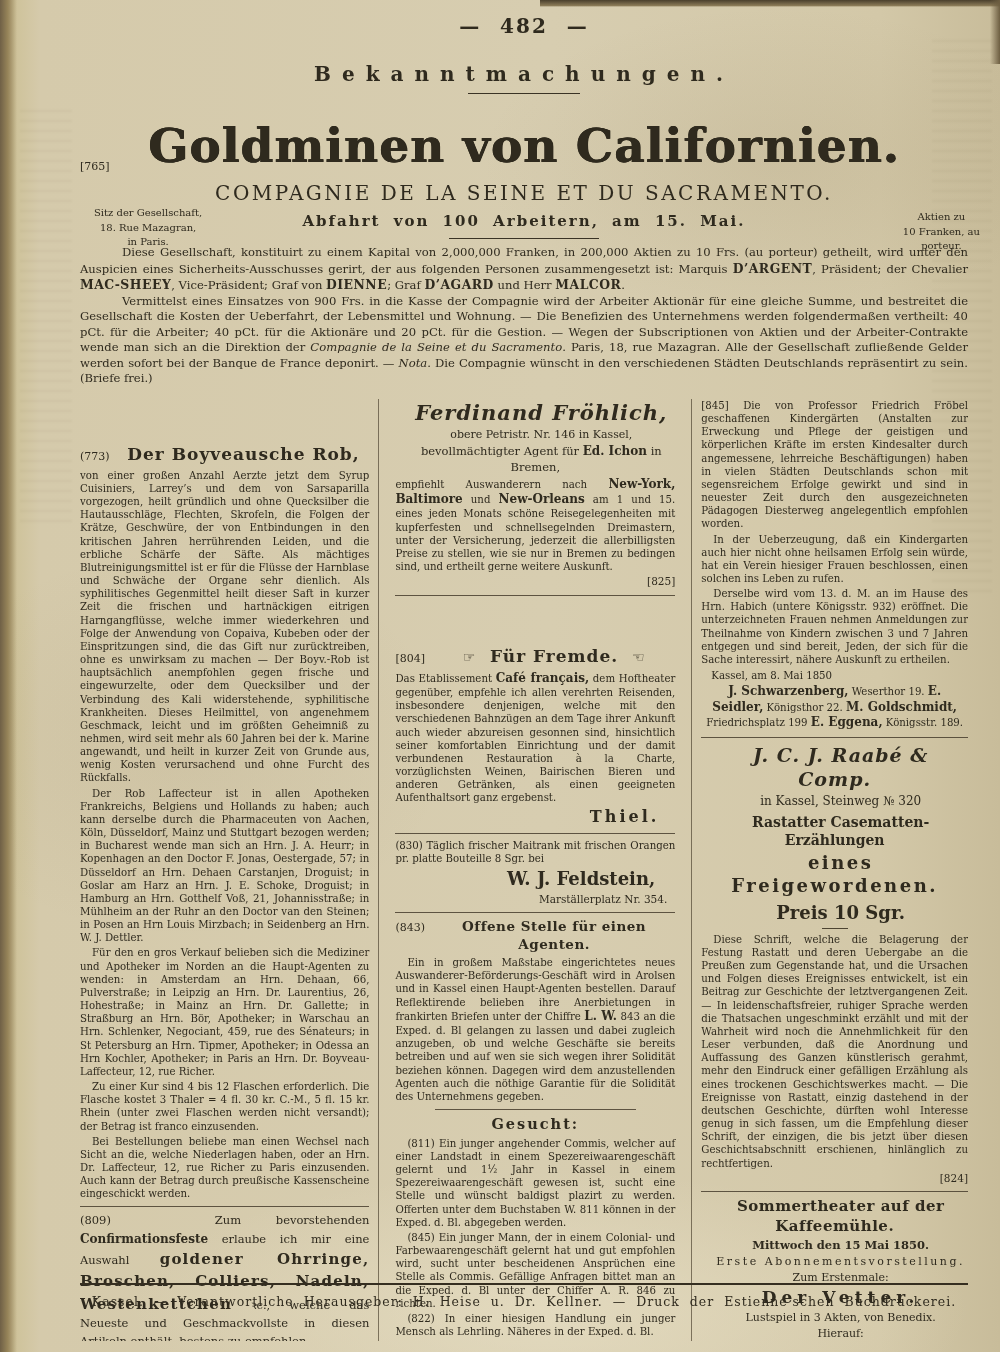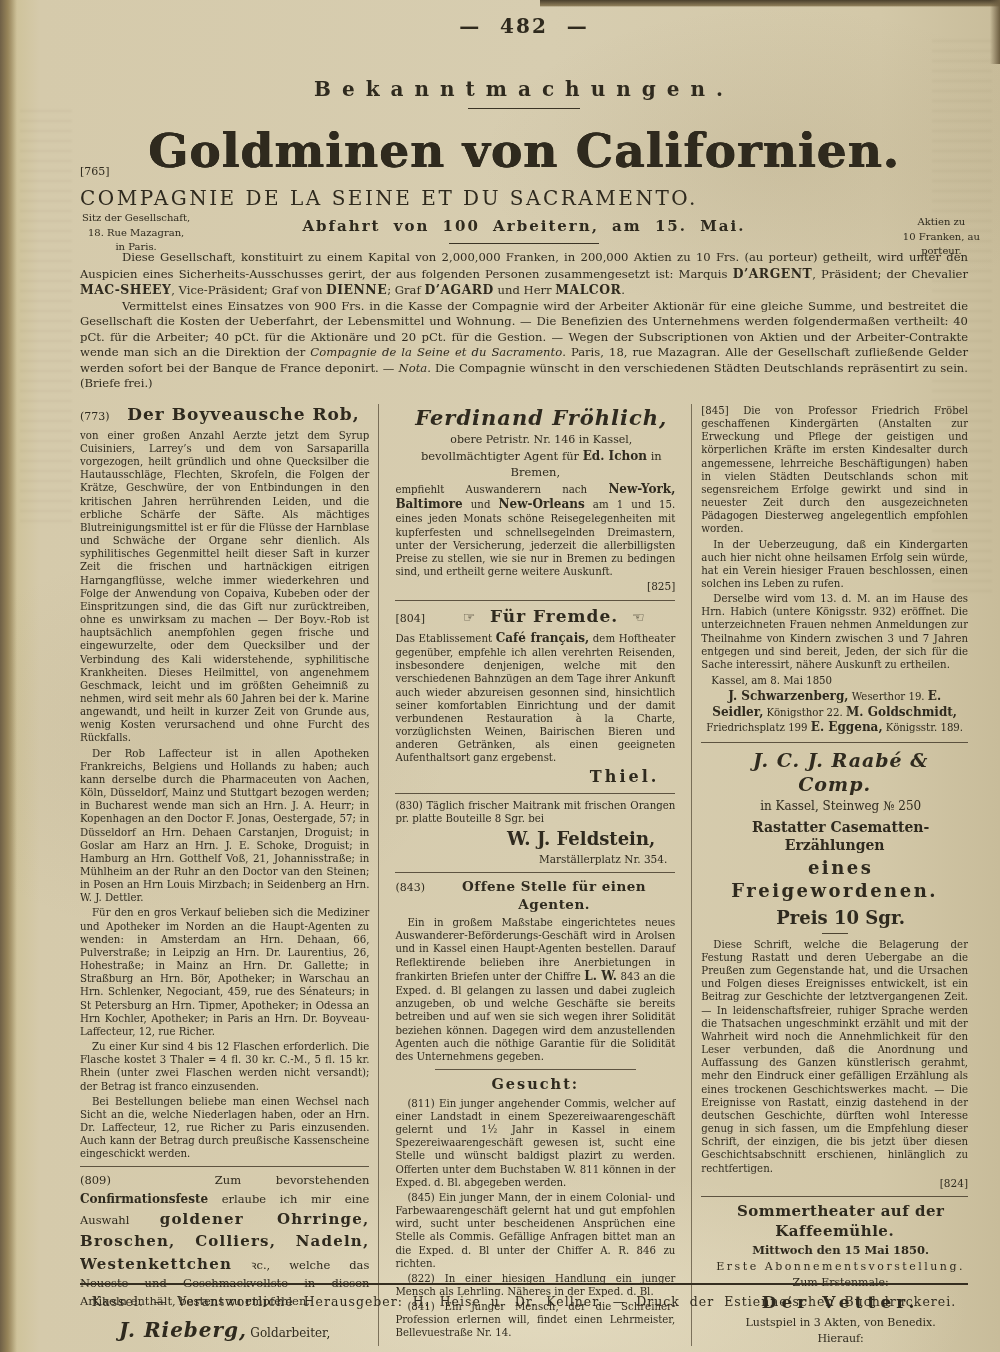--- a/index.html
+++ b/index.html
@@ -12,30 +12,30 @@
       linear-gradient(90deg,#b8a987 0,#cec299 14px,#d5caab 40px,#d7cdb0 55%,#d3c8a8 88%,#c8bc9a 100%);
     color:#2f2a1e;}
   .edge-left{position:absolute;left:0;top:0;width:17px;height:100%;
     background:linear-gradient(90deg,#6f6046 0,#968459 45%,rgba(150,132,89,0) 100%);}
   .scan-top{position:absolute;top:0;right:0;width:46%;height:7px;background:linear-gradient(180deg,#4a3f2c,#8a7a57 80%,transparent);}
   .scan-tr{position:absolute;top:0;right:0;width:10px;height:64px;background:linear-gradient(270deg,#6d5e41,transparent);}
   .content{position:absolute;left:80px;top:0;width:888px;}
 
   
   .pagenum{text-align:center;font-size:20px;font-weight:bold;letter-spacing:2px;word-spacing:10px;margin-top:14px;}
-  .section-title{text-align:center;font-size:20px;font-weight:bold;letter-spacing:11px;margin-top:39px;}
+  .section-title{text-align:center;font-size:20px;font-weight:bold;letter-spacing:11px;margin-top:24px;}
   .rule-short{width:112px;margin:7px auto 0;border-top:1.6px solid #3a3325;}
-  .masthead{position:relative;margin-top:14px;}
+  .masthead{position:relative;margin-top:24px;}
   .adref{position:absolute;left:0;top:42px;font-size:11px;}
   .headline{text-align:center;font-size:47px;font-weight:bold;letter-spacing:1px;margin:2px 40px 0;
     text-shadow:.7px 0 0 currentColor, 0 .4px 0 currentColor;}
-  .subtitle{text-align:left;font-size:20px;letter-spacing:2.5px;margin-top:8px;}
+  .subtitle{text-align:center;font-size:20px;letter-spacing:2.5px;margin-top:8px;}
   .departure{text-align:center;font-size:15px;font-weight:bold;letter-spacing:2px;word-spacing:6px;margin-top:7px;}
   .note{position:absolute;font-size:10px;line-height:1.45;text-align:center;}
-  .note-left{left:2px;top:88px;}
+  .note-left{left:14px;top:88px;}
   .note-right{right:-12px;top:92px;}
   .rule-mid{width:150px;margin:8px auto 6px;border-top:1.4px solid #3a3325;}
   .intro{font-size:11.6px;line-height:1.34;text-align:justify;margin:0;text-indent:42px;}
   .caps{font-weight:bold;font-size:12.4px;letter-spacing:.5px;}
   .it{font-style:italic;}
 
   
   .columns{display:flex;margin-top:12px;height:942px;overflow:hidden;}
   .col{font-size:10.2px;line-height:1.29;text-align:justify;overflow:hidden;}
   .col p{margin:0 0 2px;text-indent:12px;}
@@ -43,21 +43,21 @@
   .col-left{width:306px;padding-right:9px;}
   .col-mid{width:296px;padding:0 16px;border-left:1px solid rgba(70,60,42,.65);}
   .col-right{width:282px;padding-left:9px;border-left:1px solid rgba(70,60,42,.65);}
   .divider{border:none;border-top:1px solid rgba(62,53,37,.8);margin:6px 0 5px;}
   .divider.short{width:72%;margin:6px auto 5px;}
   .tinydash{width:26px;margin:4px auto;border-top:1.3px solid rgba(62,53,37,.9);}
 
   .adhead{display:flex;align-items:baseline;gap:8px;text-indent:0;margin-bottom:3px;}
   .adhead .num{font-size:11px;flex:none;}
   .adhead .t{flex:1;text-align:center;font-weight:bold;}
-  .t-lg{font-size:17px;letter-spacing:1px;}
+  .t-lg{font-size:17px;letter-spacing:1px;margin-top:45px;}
   .t-md{font-size:13.5px;letter-spacing:.5px;}
   .center{text-align:center;text-indent:0 !important;}
   .bold{font-weight:bold;}
   .xl-bold{font-weight:bold;font-size:15px;letter-spacing:1.2px;}
   .md-bold{font-weight:bold;font-size:12px;}
   .sig-line{text-align:right;font-weight:bold;font-size:16px;letter-spacing:3px;padding-right:16px;}
   .script-name{font-size:20px;font-weight:bold;font-style:italic;letter-spacing:1px;}
   .hand{font-family:"DejaVu Sans",sans-serif;font-size:14px;font-weight:normal;}
   .heading-c{font-weight:bold;font-size:14.5px;letter-spacing:2px;text-align:center;margin:2px 0 3px;}
   .small-head{font-weight:bold;font-size:12.5px;letter-spacing:1px;text-align:center;margin:2px 0 3px;}
@@ -176,21 +176,21 @@
       </div>
 
       <div class="col col-right">
         <p class="noindent">[845]  Die von Professor Friedrich Fröbel geschaffenen Kindergärten (Anstalten zur Erweckung und Pflege der geistigen und körperlichen Kräfte im ersten Kindesalter durch angemessene, lehrreiche Beschäftigungen) haben in vielen Städten Deutschlands schon mit segensreichem Erfolge gewirkt und sind in neuester Zeit durch den ausgezeichneten Pädagogen Diesterweg angelegentlich empfohlen worden.</p>
         <p>In der Ueberzeugung, daß ein Kindergarten auch hier nicht ohne heilsamen Erfolg sein würde, hat ein Verein hiesiger Frauen beschlossen, einen solchen ins Leben zu rufen.</p>
         <p>Derselbe wird vom 13. d. M. an im Hause des Hrn. Habich (untere Königsstr. 932) eröffnet. Die unterzeichneten Frauen nehmen Anmeldungen zur Theilnahme von Kindern zwischen 3 und 7 Jahren entgegen und sind bereit, Jeden, der sich für die Sache interessirt, nähere Auskunft zu ertheilen.</p>
         <p style="text-indent:10px;margin-top:3px">Kassel, am 8. Mai 1850</p>
         <p class="noindent" style="text-align:center"><span class="md-bold">J. Schwarzenberg,</span><span> Weserthor 19.  </span><span class="md-bold">E. Seidler,</span><span> Königsthor 22.  </span><span class="md-bold">M. Goldschmidt,</span><span> Friedrichsplatz 199  </span><span class="md-bold">E. Eggena,</span><span> Königsstr. 189.</span></p>
         <hr class="divider">
         <p class="cl script-name" style="font-size:19px">J. C. J. Raabé &amp; Comp.</p>
-        <p class="cl" style="font-size:12px">in Kassel, Steinweg № 250</p>
+        <p class="cl" style="font-size:12px">in Kassel, Steinweg № 320</p>
         <p class="cl bold" style="font-size:14px;margin-top:4px">Rastatter Casematten-Erzählungen</p>
         <p class="cl bold spaced" style="font-size:18px">eines Freigewordenen.</p>
         <p class="cl bold" style="font-size:18px;margin-top:3px">Preis 10 Sgr.</p>
         <div class="tinydash"></div>
         <p>Diese Schrift, welche die Belagerung der Festung Rastatt und deren Uebergabe an die Preußen zum Gegenstande hat, und die Ursachen und Folgen dieses Ereignisses entwickelt, ist ein Beitrag zur Geschichte der letztvergangenen Zeit. — In leidenschaftsfreier, ruhiger Sprache werden die Thatsachen ungeschminkt erzählt und mit der Wahrheit wird noch die Annehmlichkeit für den Leser verbunden, daß die Anordnung und Auffassung des Ganzen künstlerisch gerahmt, mehr den Eindruck einer gefälligen Erzählung als eines trockenen Geschichtswerkes macht. — Die Ereignisse von Rastatt, einzig dastehend in der deutschen Geschichte, dürften wohl Interesse genug in sich fassen, um die Empfehlung dieser Schrift, der einzigen, die bis jetzt über diesen Geschichtsabschnitt erschienen, hinlänglich zu rechtfertigen.</p>
         <p class="right-ref">[824]</p>
         <hr class="divider">
         <p class="cl theater-title">Sommertheater auf der Kaffeemühle.</p>
         <p class="cl bold" style="font-size:11.5px;margin-top:2px">Mittwoch den 15 Mai 1850.</p>
         <p class="cl spaced" style="font-size:11px">Erste Abonnementsvorstellung.</p>

